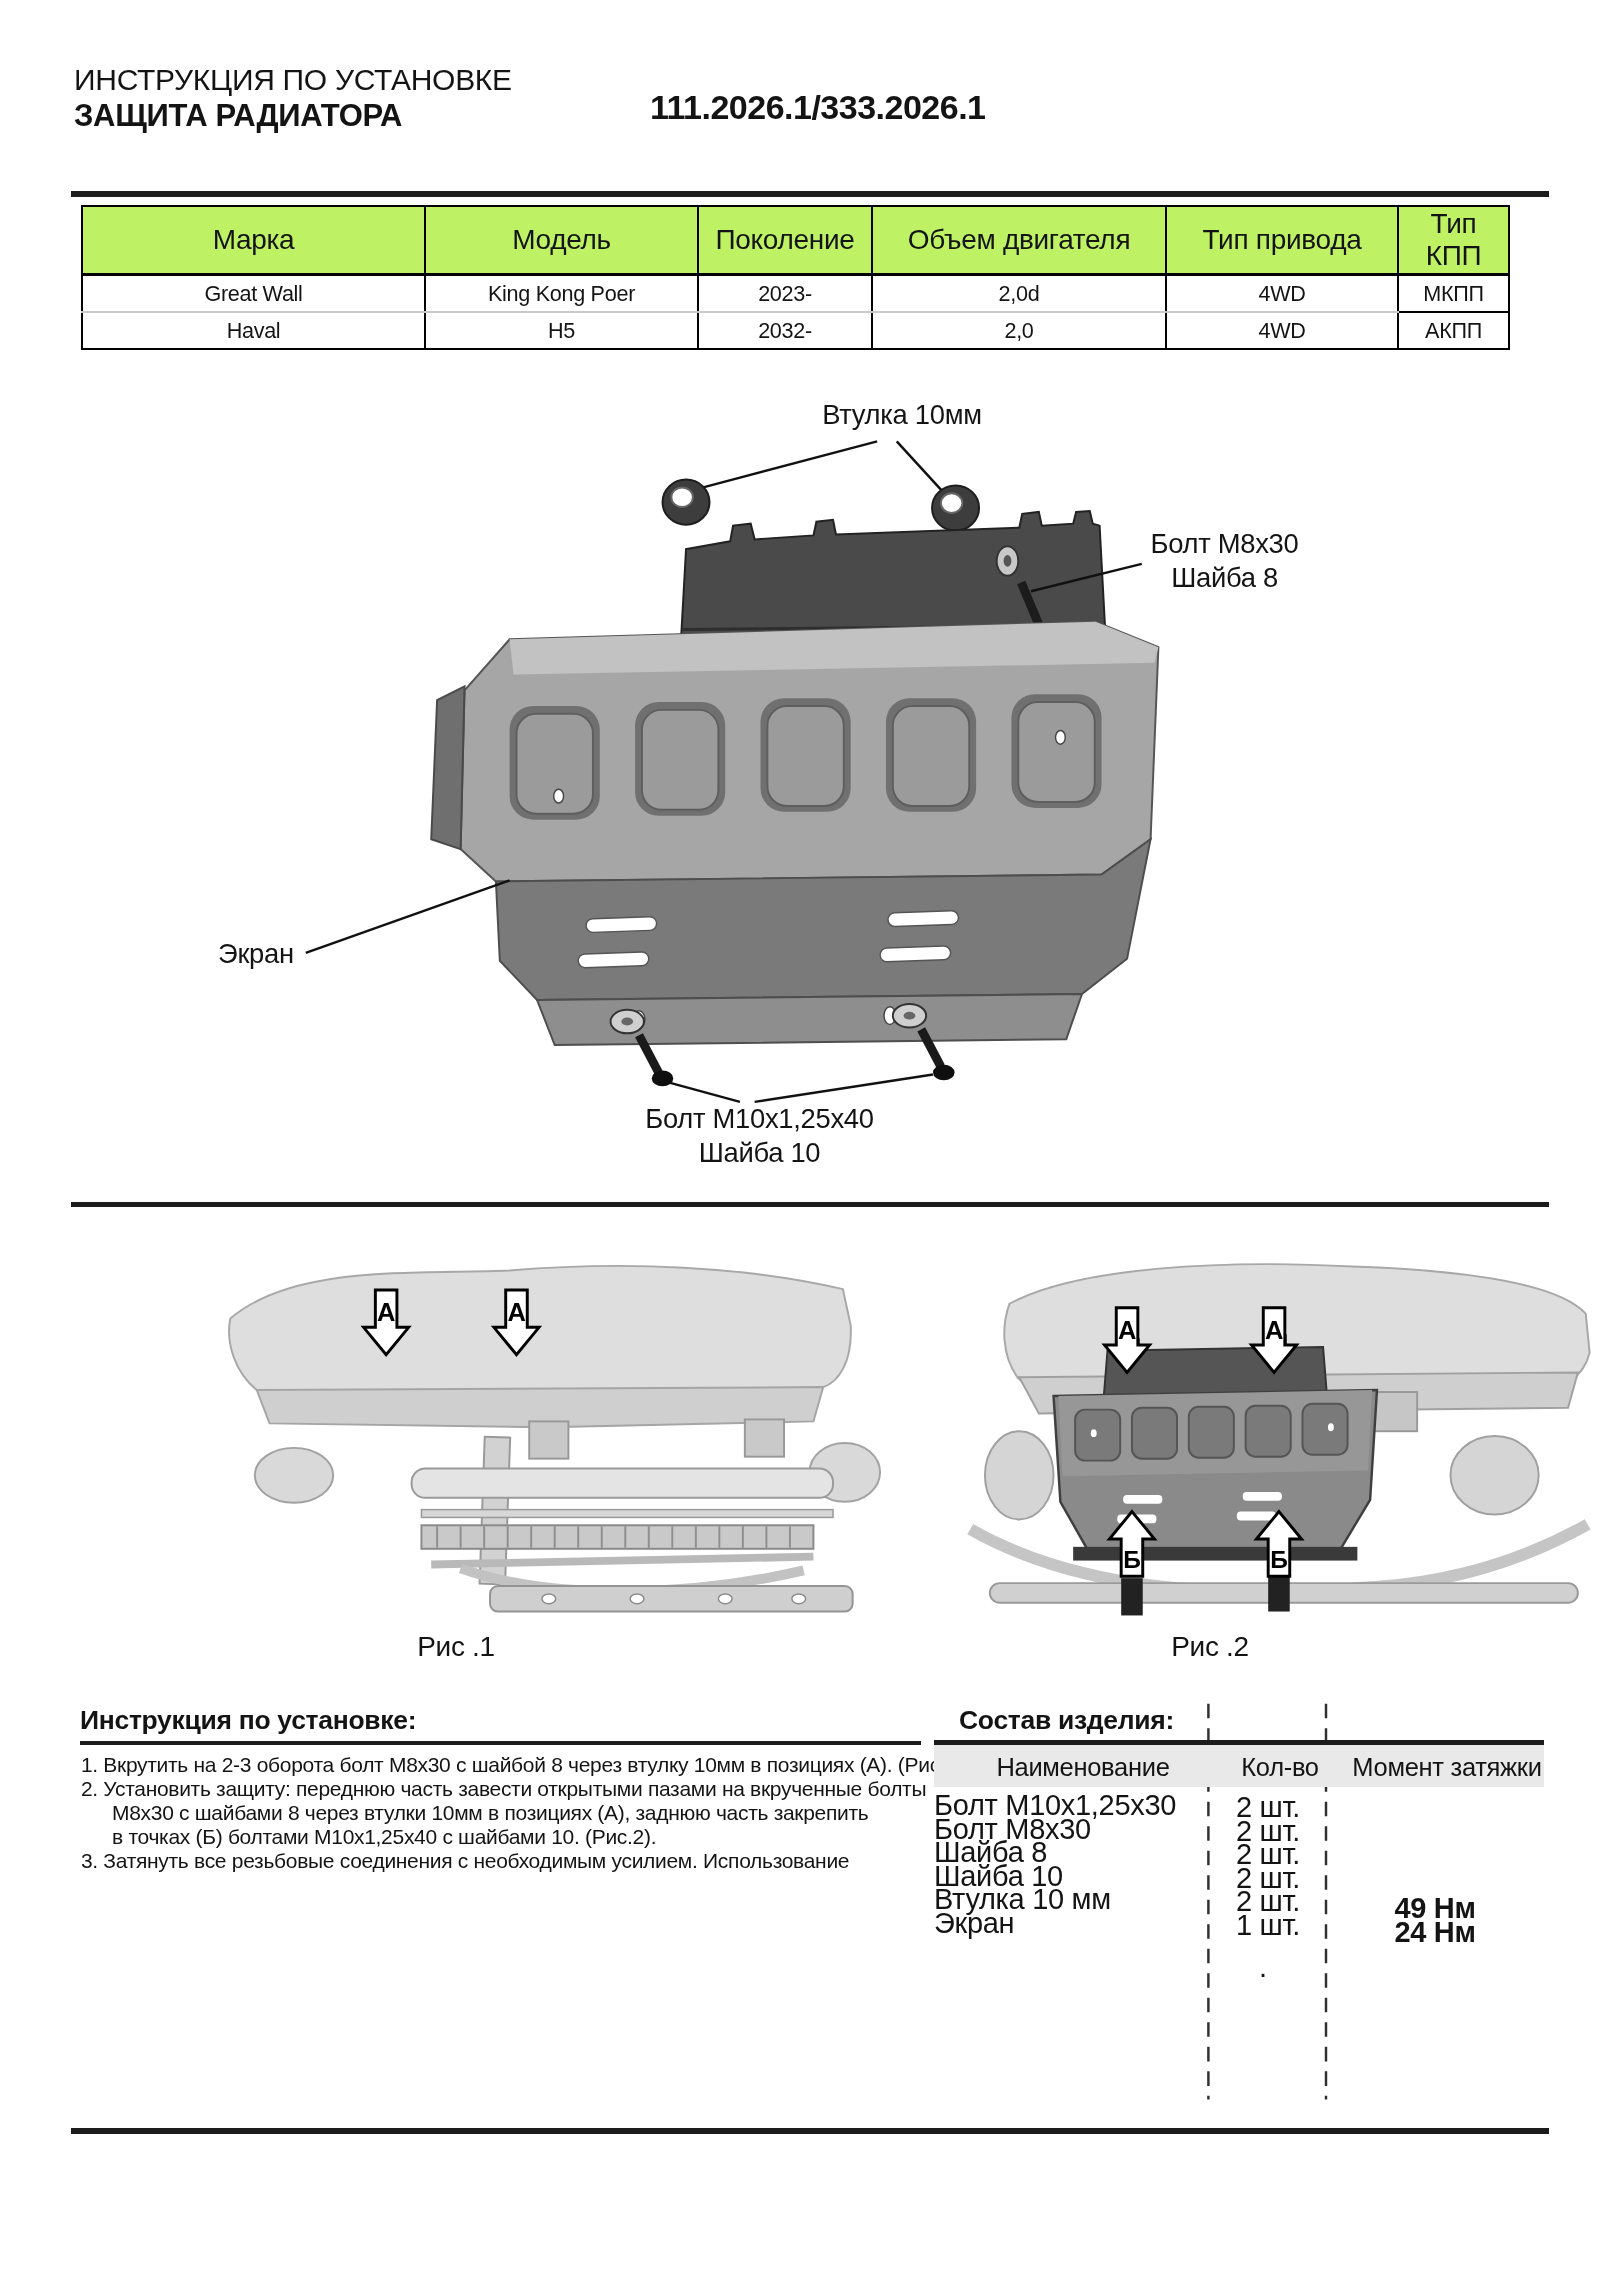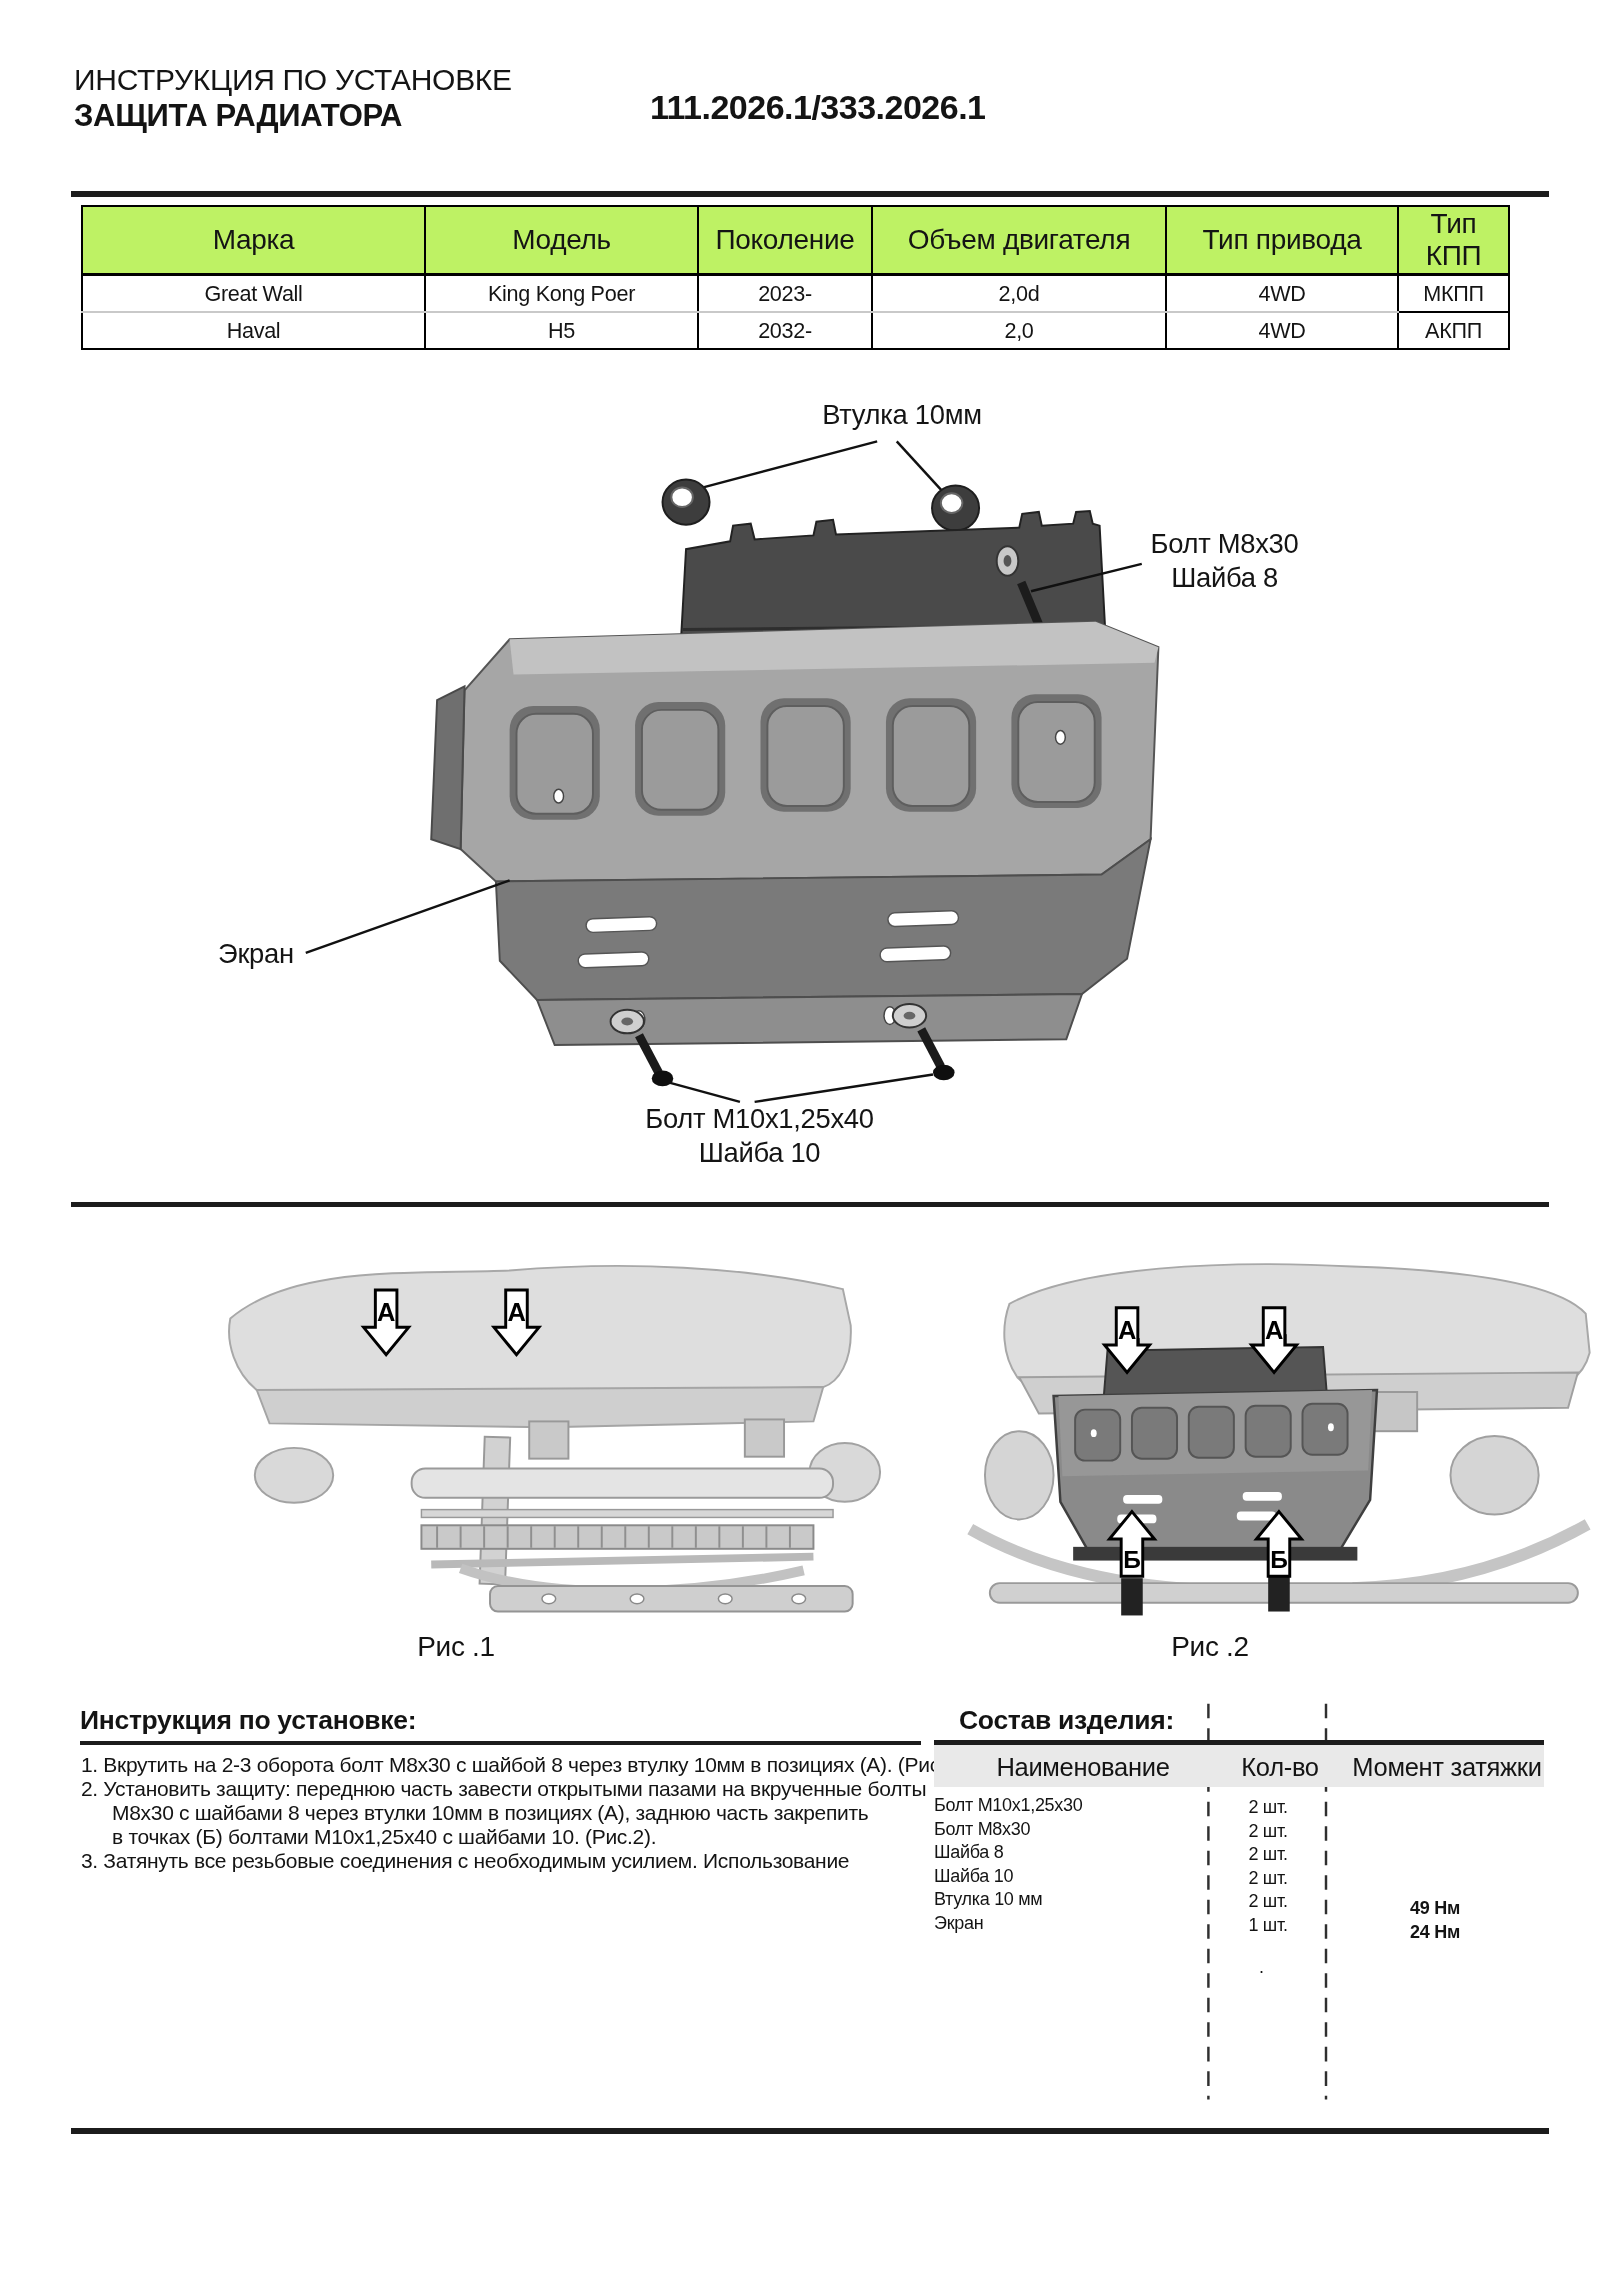--- a/index.html
+++ b/index.html
@@ -24,21 +24,21 @@
   .dlabel{font-size:27.4px;line-height:34px;}
   .caption{font-size:28px;}
   
   .sechead{font-size:26.5px;font-weight:bold;}
   .instr-line{font-size:21px;line-height:24px;white-space:nowrap;padding-left:6.9px;}
   .instr-line.ind{padding-left:38px;}
   .instr-line.noind{padding-left:0;}
   
   .pband{position:absolute;background:#e9e9e9;}
   .phead{font-size:25.5px;margin-left:12px;}
-  .prow{font-size:18px;line-height:23.5px;}
+  .prow{font-size:29px;line-height:23.5px;}
   .pcol{position:absolute;}
   .pcol div{height:23.5px;}
   
   .foot{font-size:24.5px;white-space:pre-wrap;}
   .email-link{color:#0000cc;font-weight:bold;text-decoration:underline;cursor:pointer;}
   .semi{border-bottom:2px solid #0000cc;}
   .bold{font-weight:bold;}
   svg text{font-family:"Liberation Sans",sans-serif;}
 </style>
 </head>

